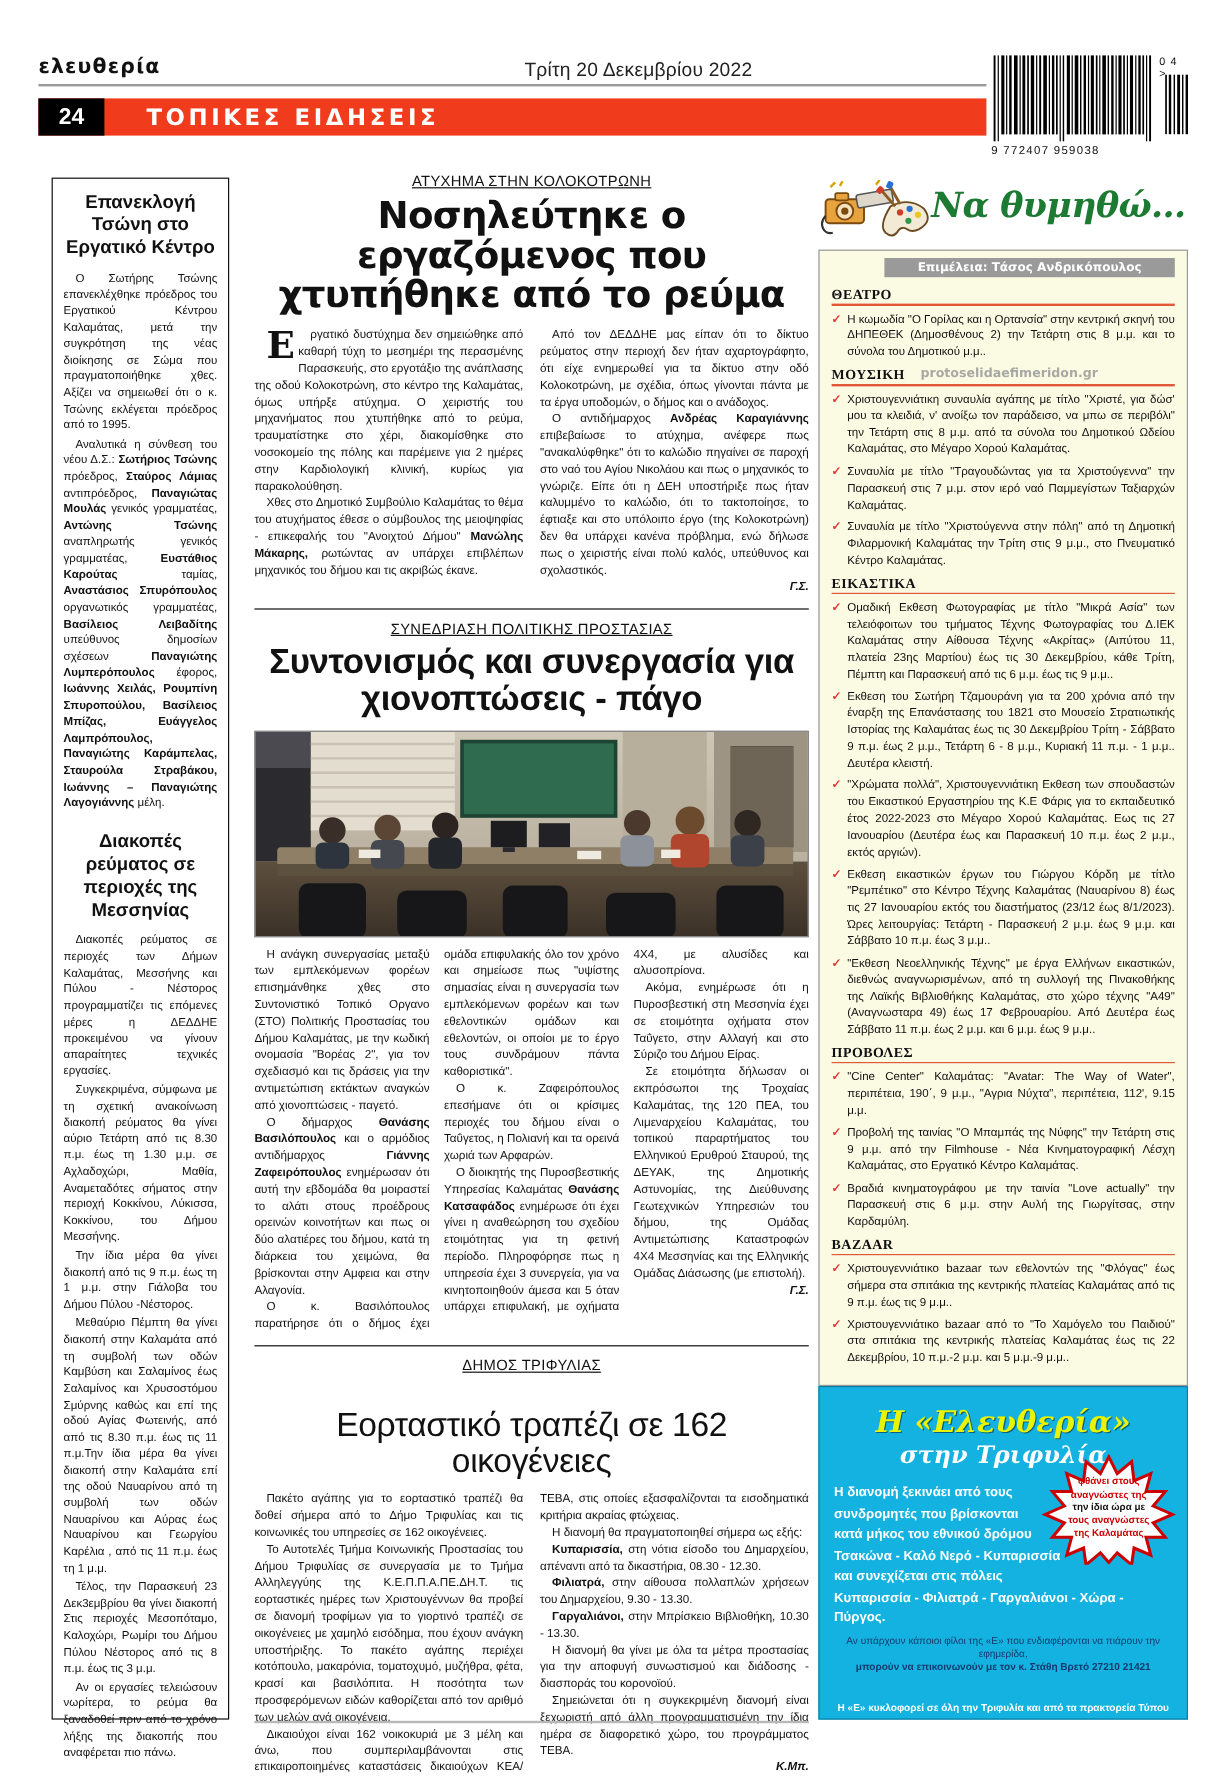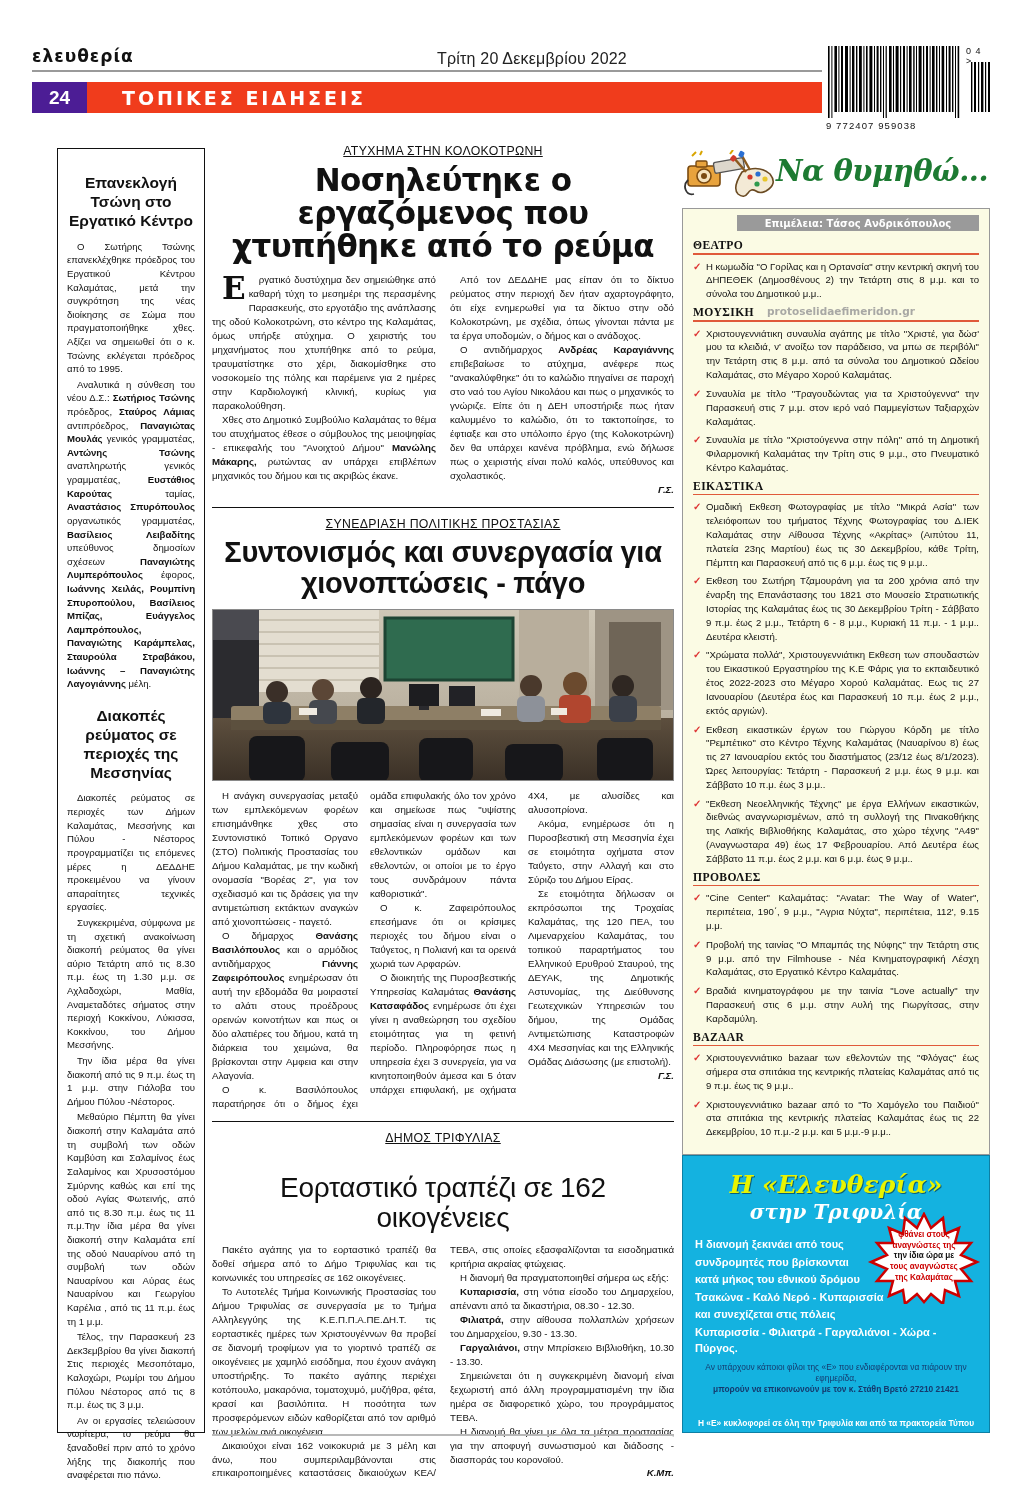--- a/index.html
+++ b/index.html
@@ -45,36 +45,36 @@
     position:absolute; left:140px; top:0px; font-size:9px; color:#111; letter-spacing:1px;
   }
 
   
   .sectionbar {
     position:absolute; left:32px; top:82px; width:790px; height:31px;
     background:#f03c1c;
   }
   .pagenum {
     position:absolute; left:0; top:0; width:55px; height:31px;
-    background:#4c1d95; color:#fff;
+    background:#000000; color:#fff;
     font-weight:bold; font-size:19px;
     display:flex; align-items:center; justify-content:center;
   }
   .sectiontitle {
     position:absolute; left:90px; top:0; height:31px;
     display:flex; align-items:center;
     color:#fff; font-weight:bold; font-size:19px; letter-spacing:3px;
     font-family:"DejaVu Sans", sans-serif;
   }
 
   
   .leftcol {
-    position:absolute; left:57px; top:148px; width:148px; height:1285px;
+    position:absolute; left:43px; top:148px; width:148px; height:1285px;
     border:1.6px solid #111;
-    padding:23px 9px 8px 9px;
+    padding:9px 9px 8px 9px;
     background:#fff;
   }
   .lc-head {
     text-align:center; font-size:15.5px; font-weight:bold; line-height:1.22;
     margin:2px 0 9px 0; color:#111;
   }
   .lc-head.second { margin-top:16px; }
   .lc-p {
     font-size:9.6px; line-height:1.42; text-align:justify;
     text-indent:10px; margin:0 0 2px 0; color:#111;
@@ -420,22 +420,22 @@
       <div class="kicker">ΔΗΜΟΣ ΤΡΙΦΥΛΙΑΣ</div>
       <div class="headline h3">Εορταστικό τραπέζι σε 162 οικογένειες</div>
       <div class="twocol">
         <p class="art-p">Πακέτο αγάπης για το εορταστικό τραπέζι θα δοθεί σήμερα από το Δήμο Τριφυλίας και τις κοινωνικές του υπηρεσίες σε 162 οικογένειες.</p>
         <p class="art-p">Το Αυτοτελές Τμήμα Κοινωνικής Προστασίας του Δήμου Τριφυλίας σε συνεργασία με το Τμήμα Αλληλεγγύης της Κ.Ε.Π.Π.Α.ΠΕ.ΔΗ.Τ. τις εορταστικές ημέρες των Χριστουγέννων θα προβεί σε διανομή τροφίμων για το γιορτινό τραπέζι σε οικογένειες με χαμηλό εισόδημα, που έχουν ανάγκη υποστήριξης. Το πακέτο αγάπης περιέχει κοτόπουλο, μακαρόνια, τοματοχυμό, μυζήθρα, φέτα, κρασί και βασιλόπιτα. Η ποσότητα των προσφερόμενων ειδών καθορίζεται από τον αριθμό των μελών ανά οικογένεια.</p>
         <p class="art-p">Δικαιούχοι είναι 162 νοικοκυριά με 3 μέλη και άνω, που συμπεριλαμβάνονται στις επικαιροποιημένες καταστάσεις δικαιούχων ΚΕΑ/ΤΕΒΑ, στις οποίες εξασφαλίζονται τα εισοδηματικά κριτήρια ακραίας φτώχειας.</p>
         <p class="art-p">Η διανομή θα πραγματοποιηθεί σήμερα ως εξής:</p>
         <p class="art-p"><b>Κυπαρισσία,</b> στη νότια είσοδο του Δημαρχείου, απέναντι από τα δικαστήρια, 08.30 - 12.30.</p>
         <p class="art-p"><b>Φιλιατρά,</b> στην αίθουσα πολλαπλών χρήσεων του Δημαρχείου, 9.30 - 13.30.</p>
         <p class="art-p"><b>Γαργαλιάνοι,</b> στην Μπρίσκειο Βιβλιοθήκη, 10.30 - 13.30.</p>
+        <p class="art-p">Η διανομή θα γίνει με όλα τα μέτρα προστασίας για την αποφυγή συνωστισμού και διάδοσης - διασποράς του κορονοϊού.</p>
         <p class="art-p">Σημειώνεται ότι η συγκεκριμένη διανομή είναι ξεχωριστή από άλλη προγραμματισμένη την ίδια ημέρα σε διαφορετικό χώρο, του προγράμματος ΤΕΒΑ.</p>
-        <p class="art-p">Η διανομή θα γίνει με όλα τα μέτρα προστασίας για την αποφυγή συνωστισμού και διάδοσης - διασποράς του κορονοϊού.</p>
         <p class="art-p" style="text-indent:0">
             <span class="sig">Κ.Μπ.</span>
           </p>
       </div>
     </div>
   </div>
   <div class="botline"></div>
 
   <div class="rightcol">
     <div class="nathimitho">

